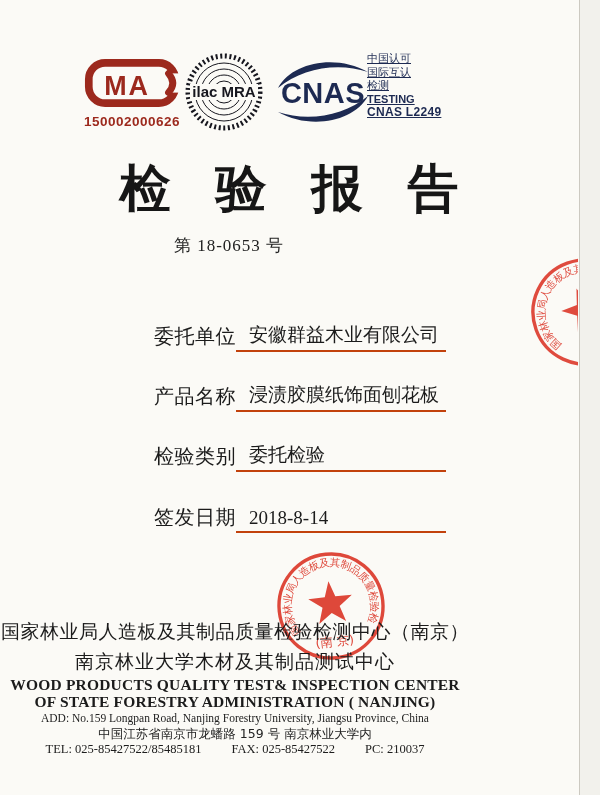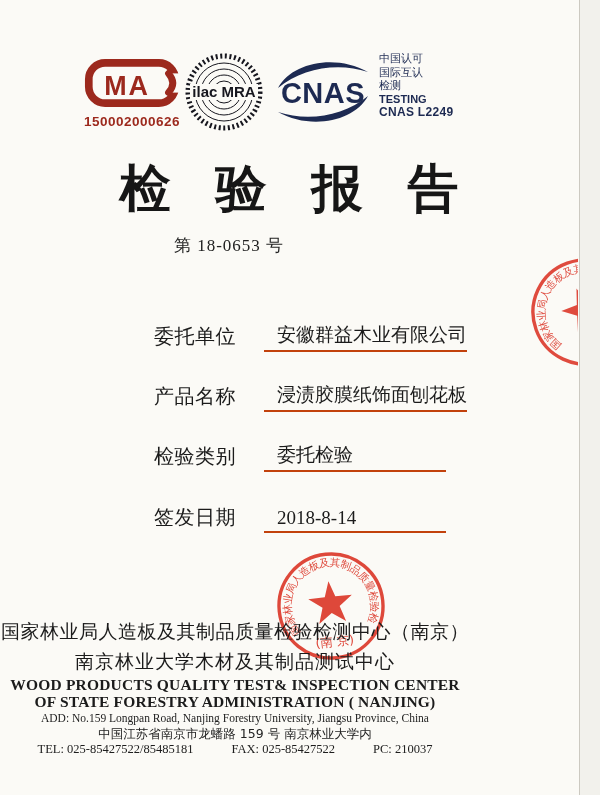--- a/index.html
+++ b/index.html
@@ -17,39 +17,40 @@
   
   .logo-row { position:absolute; left:0; top:0; width:578px; height:150px; }
   .cma-block { position:absolute; left:84px; top:58px; width:96px; text-align:center; }
   .cma-number {
     display:block; margin-top:2px; font-size:13.5px; font-weight:bold;
     color:#9c291d; letter-spacing:0.5px; font-family:"Liberation Sans", sans-serif;
   }
   .ilac-block { position:absolute; left:184px; top:51px; }
   .cnas-block { position:absolute; left:274px; top:58px; }
   .accred-block {
-    position:absolute; left:379px; top:52px; width:110px;
+    position:absolute; left:367px; top:52px; width:110px;
     color:#1d2a52; font-size:11px; line-height:13.5px;
     font-family:"Liberation Sans", sans-serif;
+    text-decoration:underline;
   }
   .accred-block .b { font-weight:bold; }
   .accred-block .b2 { font-weight:bold; font-size:12px; letter-spacing:0.3px; }
   
   .title {
     position:absolute; top:155px; left:0; width:578px; text-align:center;
     font-size:51px; font-weight:700; color:#161616;
     letter-spacing:45px; padding-left:45px; white-space:nowrap;
   }
   .report-no {
     position:absolute; top:234px; left:0; width:458px; text-align:center;
     font-size:17px; color:#222; font-family:"Liberation Serif", serif;
     letter-spacing:1px;
   }
   
-  .field-row { position:absolute; left:154px; width:292px; display:flex; align-items:flex-end;gap:28px; }
+  .field-row { position:absolute; left:154px; width:292px; display:flex; align-items:flex-end; }
   .field-label {
     font-size:20px; letter-spacing:0.5px; white-space:nowrap;
     font-family:"Liberation Serif", serif; padding-bottom:2px;
   }
   .field-value {
     width:212px; border-bottom:2px solid #c2410c; padding:0 0 2px 13px;
     font-size:19px; white-space:nowrap; font-family:"Liberation Serif", serif;
   }
   .fr1 { top:322px; } .fr2 { top:382px; } .fr3 { top:442px; } .fr4 { top:504px; }
   
@@ -58,21 +59,21 @@
     position:absolute; left:526px; top:253px; width:52px; height:122px; overflow:hidden; opacity:0.9;
   }
   
   .ft { position:absolute; left:0; width:470px; text-align:center; white-space:nowrap; }
   .org-cn-1 { top:619px; font-size:19px; letter-spacing:0.5px; }
   .org-cn-2 { top:649px; font-size:19px; letter-spacing:1px; }
   .org-en-1 { top:676px; font-size:15.5px; font-weight:bold; font-family:"Liberation Serif", serif; letter-spacing:0.2px; }
   .org-en-2 { top:693px; font-size:15.5px; font-weight:bold; font-family:"Liberation Serif", serif; letter-spacing:0.2px; }
   .addr-en  { top:712px; font-size:11.5px; font-family:"Liberation Serif", serif; color:#222; }
   .addr-cn  { top:726px; font-size:12.5px; color:#222; }
-  .contact  { top:742px; display:flex; justify-content:center; gap:38px;
+  .contact  { top:742px; display:flex; justify-content:center; gap:30px;
               font-size:12.5px; font-family:"Liberation Serif", serif; color:#1d1d1d; }
 </style>
 </head>
 <body>
 
 <div class="page">
 
   <div class="logo-row">
 
     <div class="cma-block">

